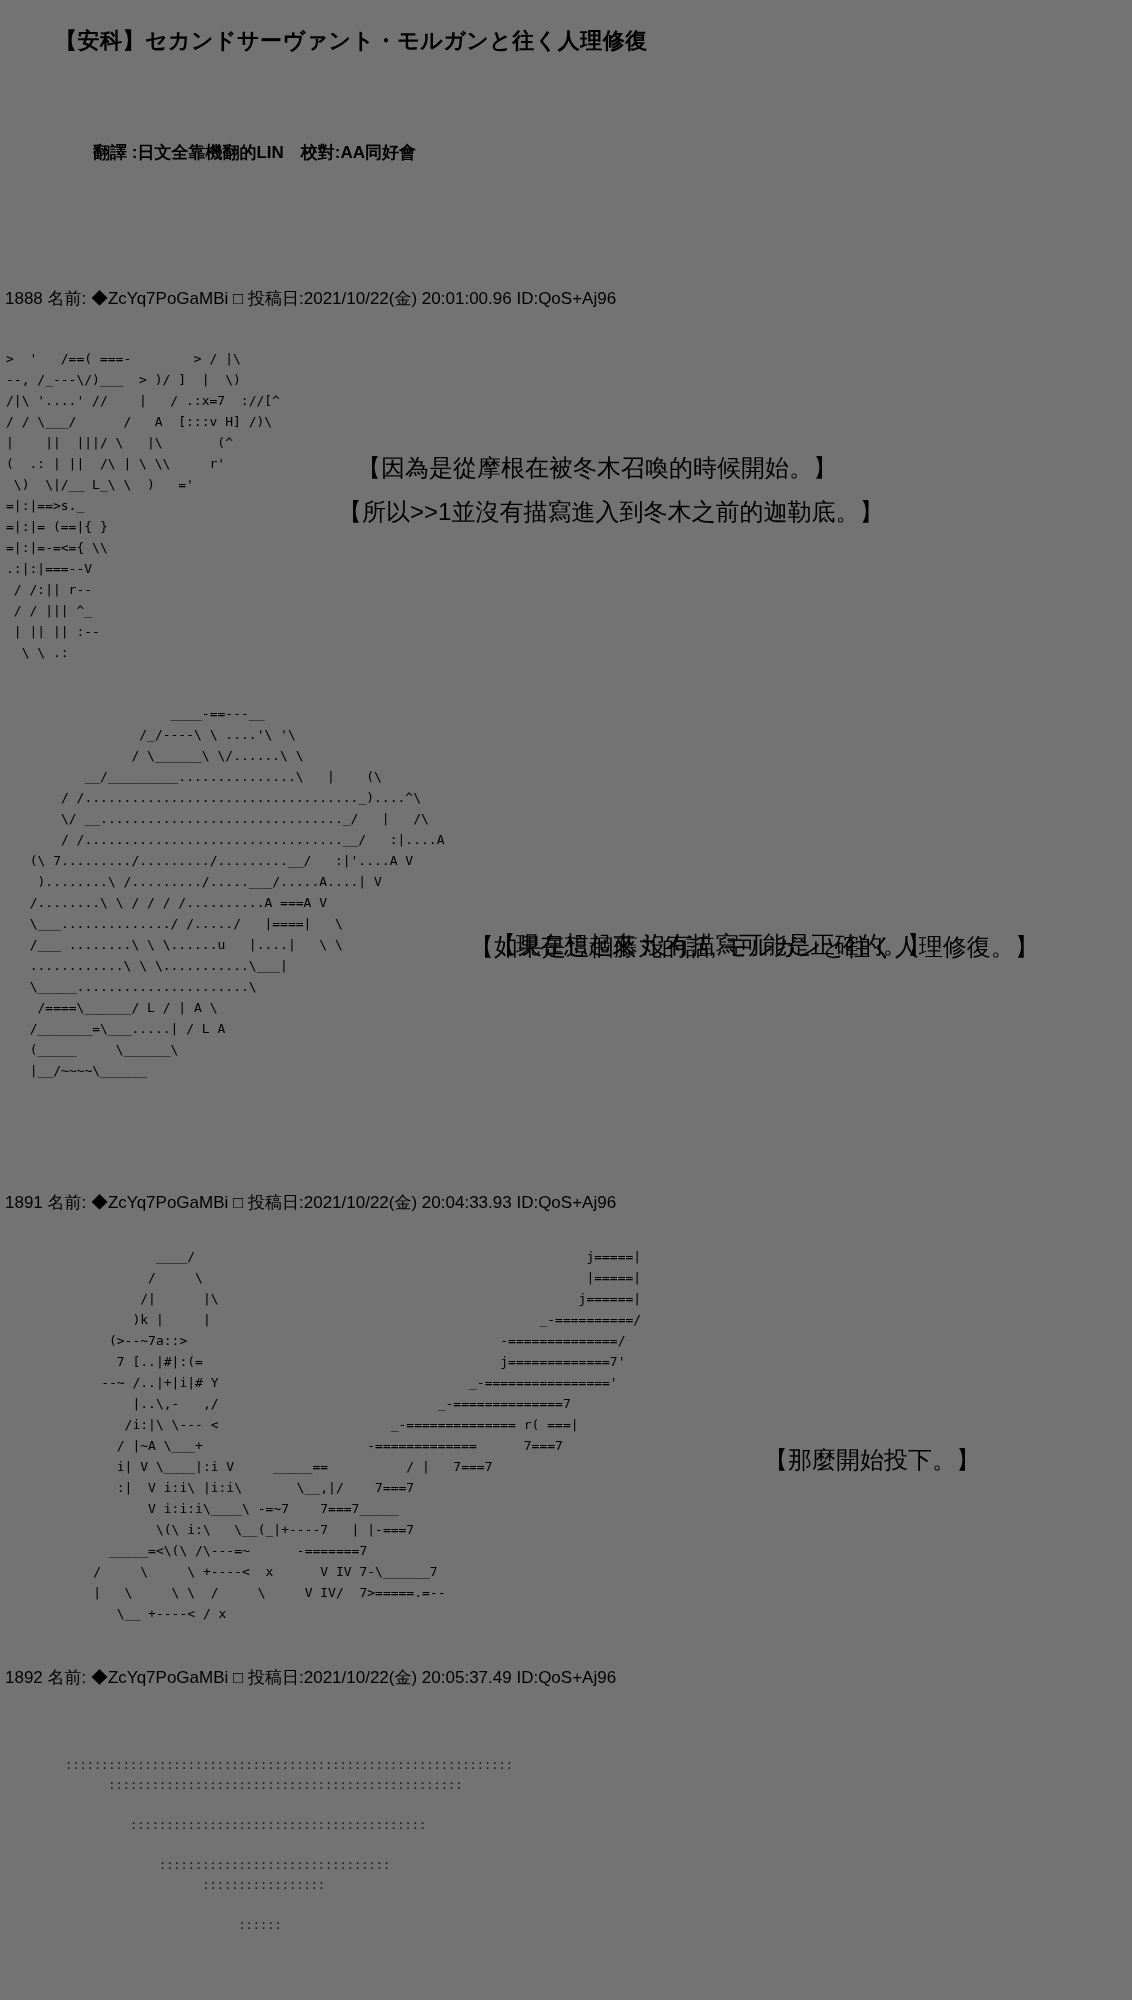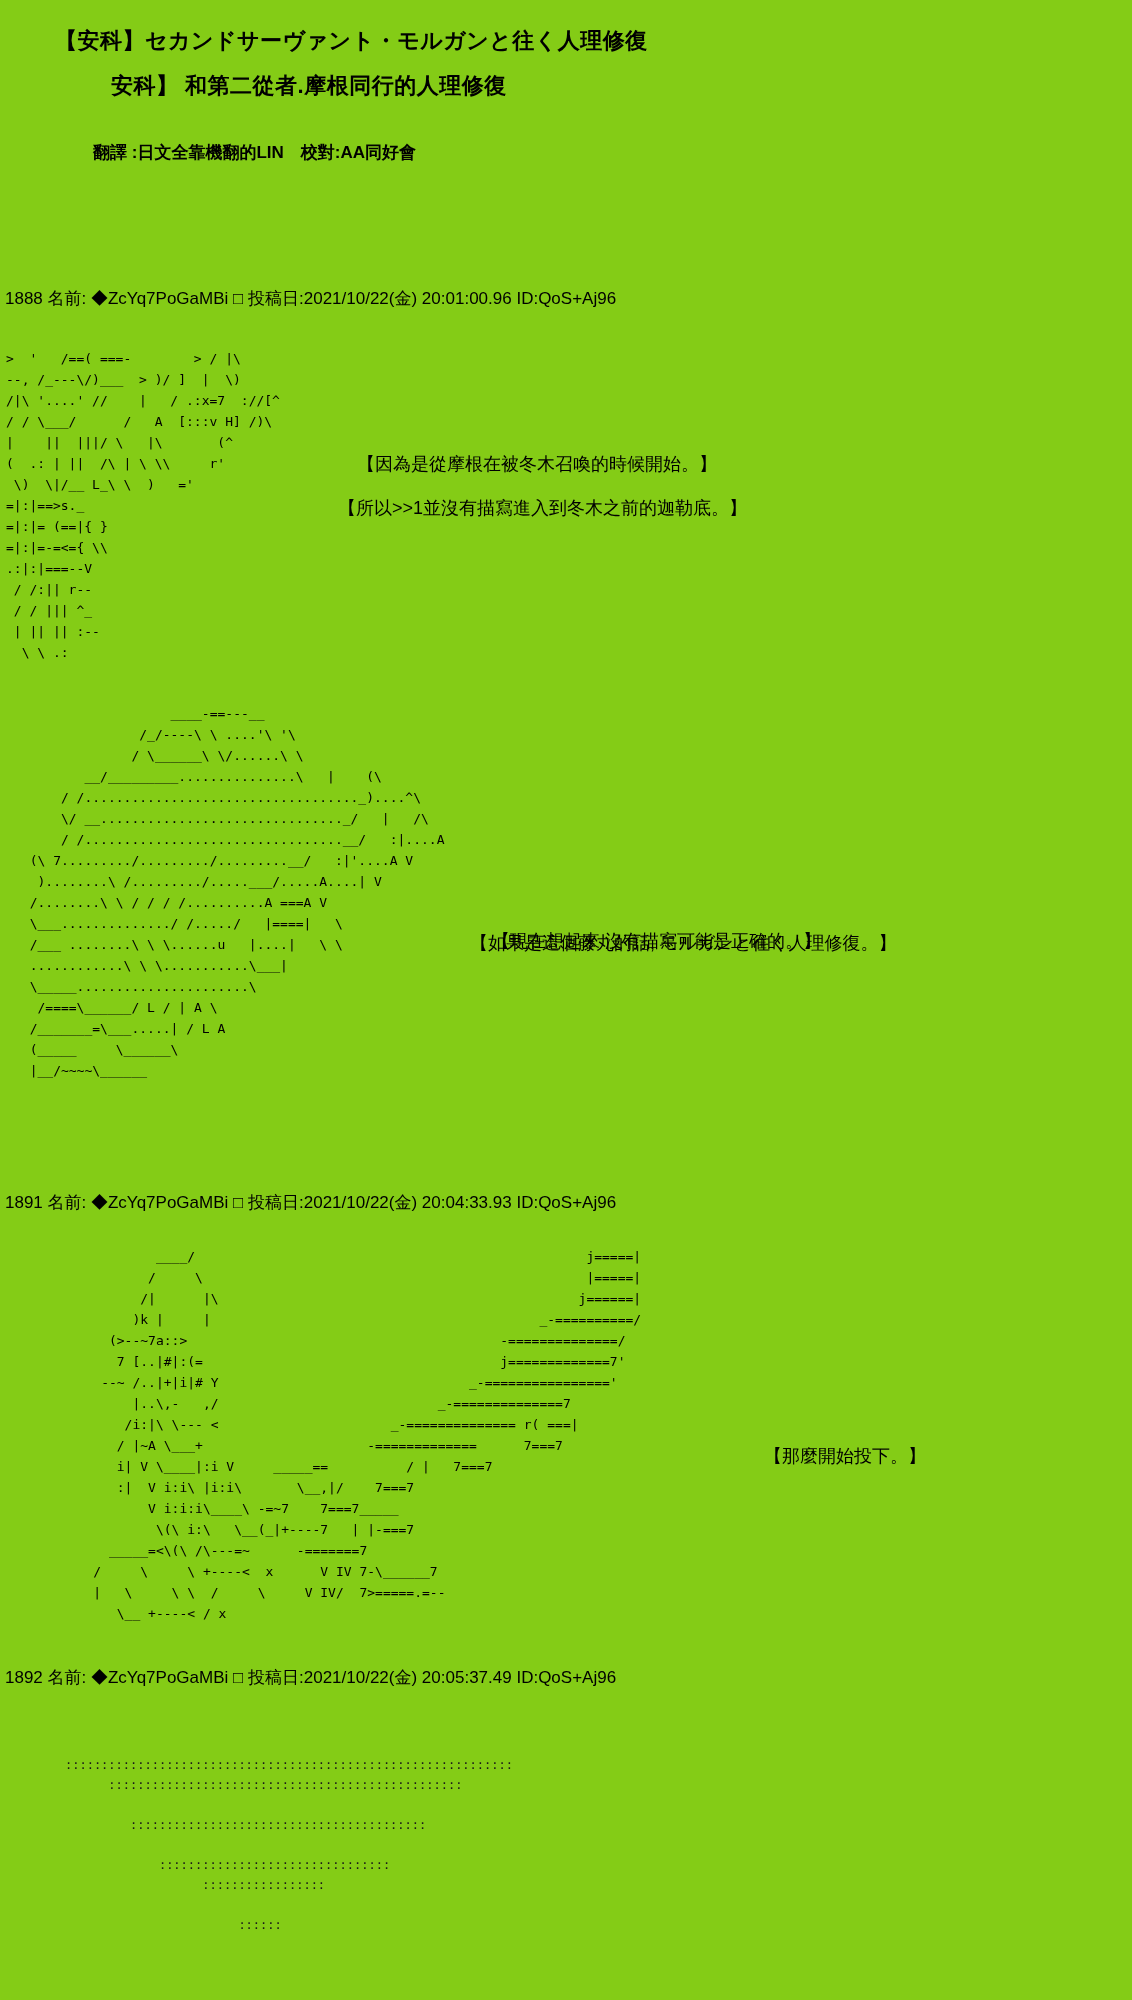--- a/index.html
+++ b/index.html
@@ -1,29 +1,29 @@
 <!DOCTYPE html>
 <html><head>
 <meta charset="utf-8">
 <style>
   html, body { margin: 0; padding: 0; background: #ffffff; }
   .page {
     position: relative;
     width: 1132px;
     height: 2000px;
-    background: #84cc16;
+    background: #737373;
     color: #000000;
     font-family: "Liberation Sans", sans-serif;
     overflow: hidden;
   }
   .abs { position: absolute; white-space: pre; }
   .title    { font-size: 22px; font-weight: bold; letter-spacing: 0.5px; }
   .credit   { font-size: 17px; font-weight: bold; }
   .post-header { font-size: 17px; font-weight: normal; text-align: right; }
-  .dialogue { font-size: 18px; text-align: right; }
+  .dialogue { font-size: 24px; text-align: right; }
   pre.aa {
     margin: 0;
     position: absolute;
     font-family: "DejaVu Sans Mono", monospace;
     font-size: 13px;
     line-height: 21px;
     white-space: pre;
     color: #000000;
   }
   pre.aa-dots {
@@ -35,21 +35,20 @@
     white-space: pre;
     color: #1a1a1a;
   }
 </style>
 </head>
 <body>
 
 <div class="page">
 
   <div class="abs title" style="left:55px; top:26px;">【安科】セカンドサーヴァント・モルガンと往く人理修復</div>
-  <div class="abs title" style="left:111px; top:71px;">安科】 和第二從者.摩根同行的人理修復</div>
   <div class="abs credit" style="left:93px; top:141px;">翻譯 :日文全靠機翻的LIN　校對:AA同好會</div>
 
   <div>
     <div class="abs post-header" style="left:5px; top:287px;">1888 名前: ◆ZcYq7PoGaMBi □ 投稿日:2021/10/22(金) 20:01:00.96 ID:QoS+Aj96</div>
     <pre class="aa" style="left:6px; top:348px;">&gt;  '   /==( ===-        &gt; / |\
 --, /_---\/)___  &gt; )/ ]  |  \)
 /|\ '....' //    |   / .:x=7  ://[^
 / / \___/      /   A  [:::v H] /)\
 |    ||  |||/ \   |\       (^
 (  .: | ||  /\ | \ \\     r'

